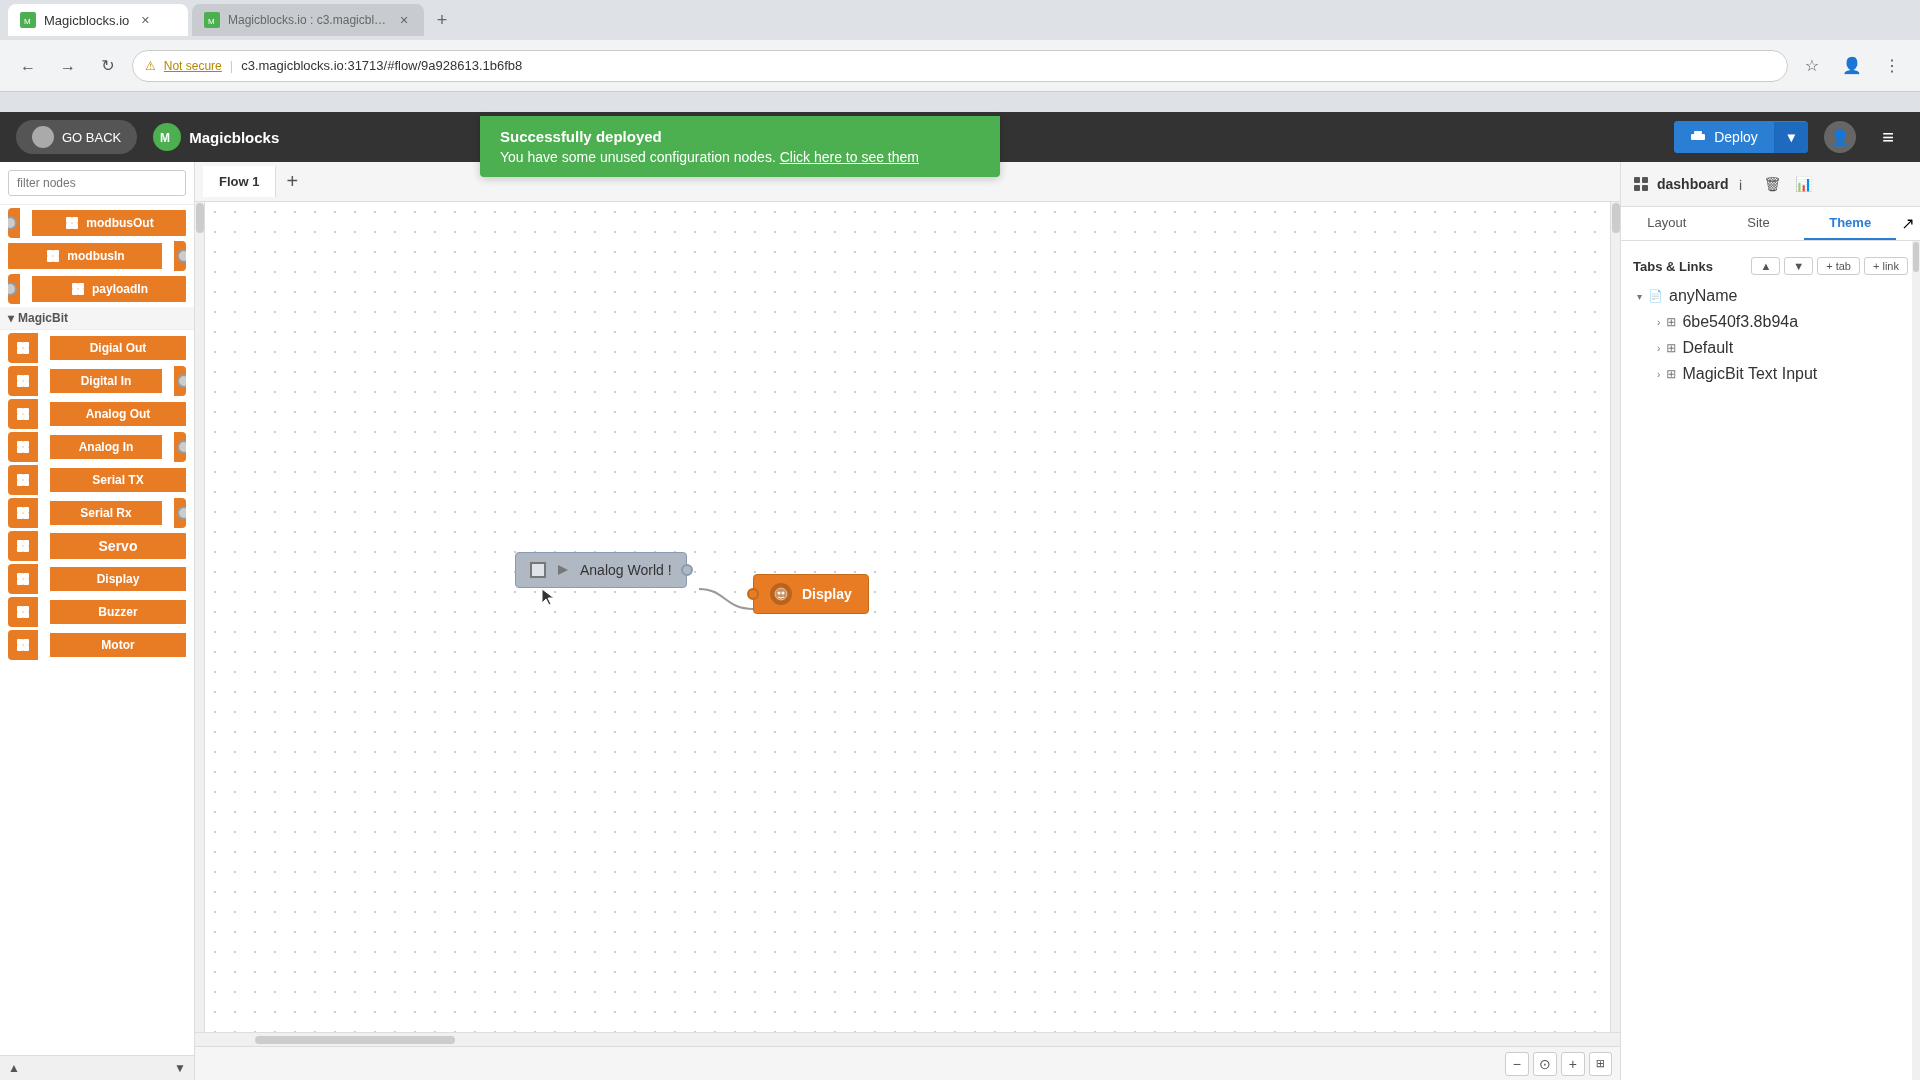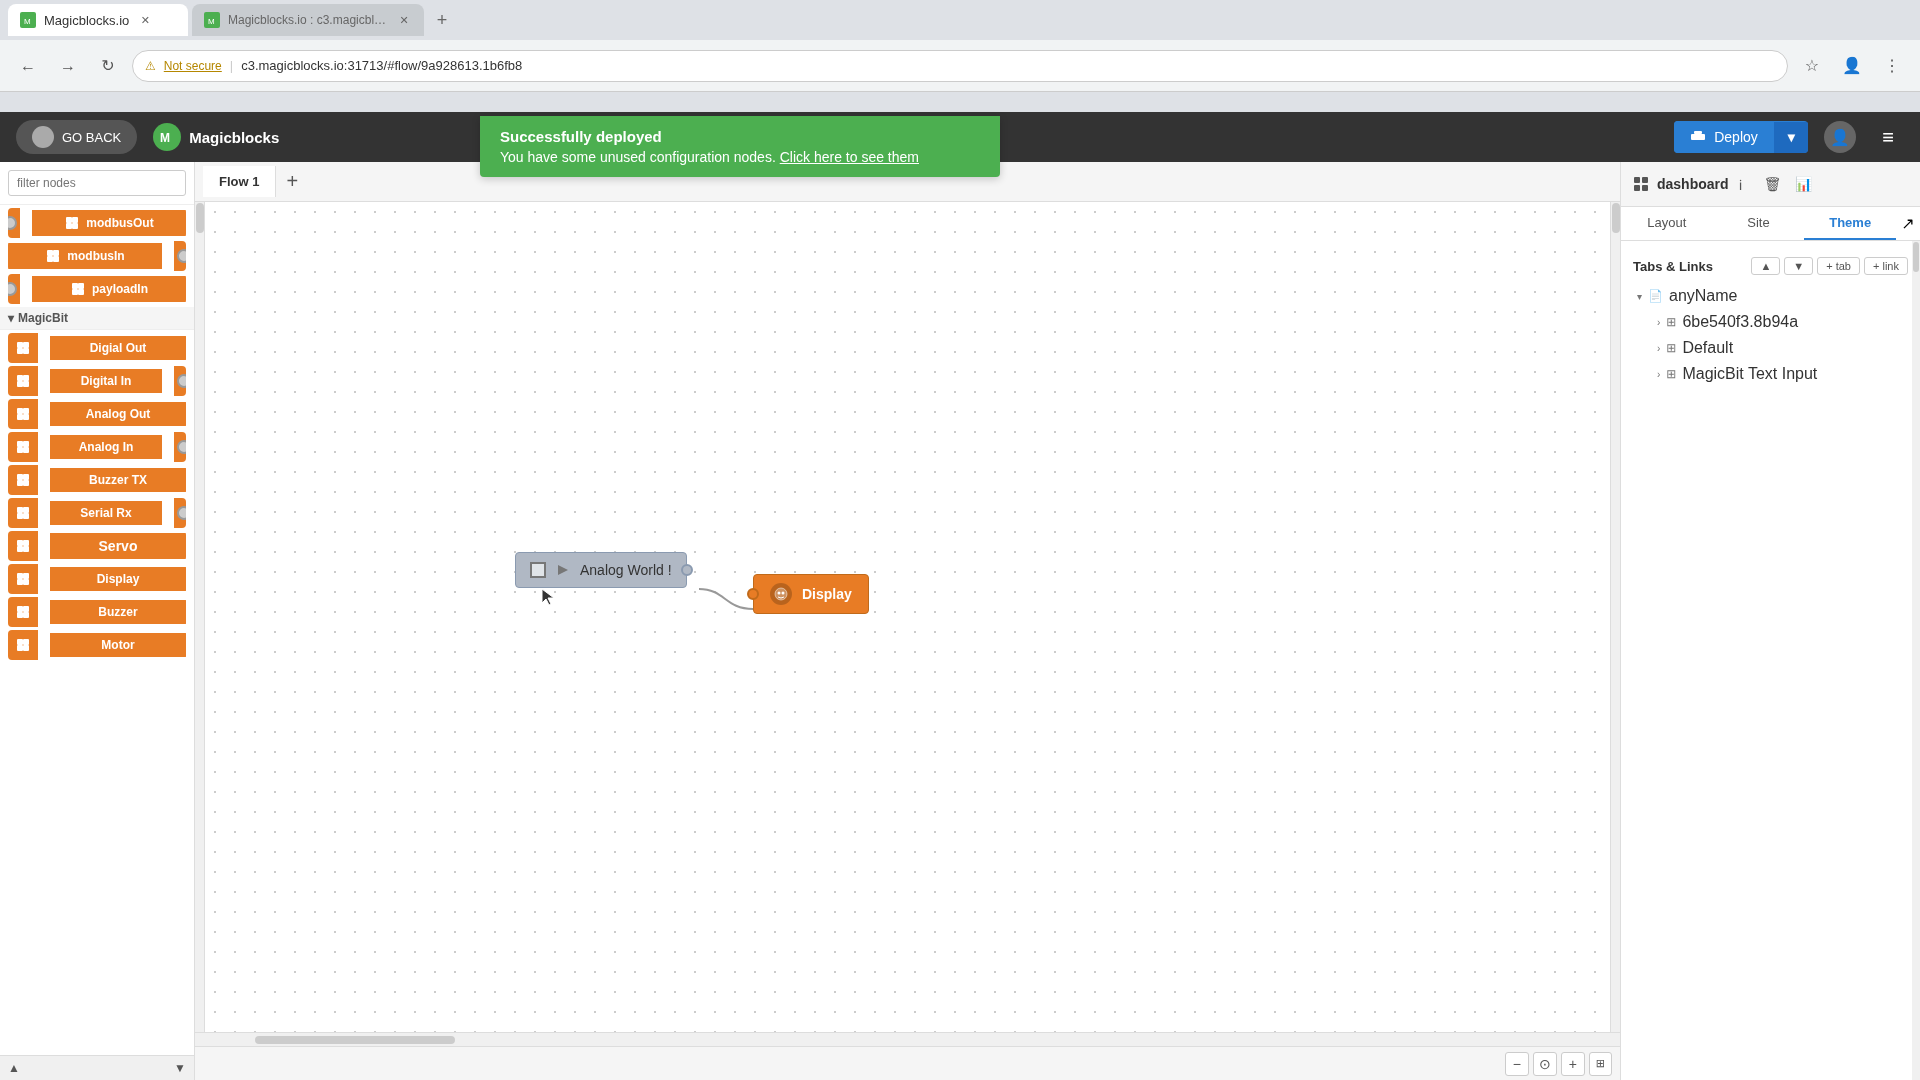--- a/index.html
+++ b/index.html
@@ -288,21 +288,21 @@
         </div>
         <div class="node-item" style="margin:3px 8px;">
           <div style="background:#e87c25;color:#fff;width:30px;height:30px;display:flex;align-items:center;justify-content:center;">
             <svg width="16" height="16" viewBox="0 0 16 16">
                 <rect x="2" y="2" width="6" height="6" fill="white" rx="1"></rect>
                 <rect x="8" y="2" width="6" height="6" fill="white" rx="1"></rect>
                 <rect x="2" y="8" width="6" height="6" fill="white" rx="1"></rect>
                 <rect x="8" y="8" width="6" height="6" fill="white" rx="1"></rect>
               </svg>
           </div>
-          <div style="flex:1;background:#e87c25;color:#fff;padding:5px 8px;font-size:12px;font-weight:bold;text-align:center;">Buzzer TX</div>
+          <div style="flex:1;background:#e87c25;color:#fff;padding:5px 8px;font-size:12px;font-weight:bold;text-align:center;">Serial TX</div>
         </div>
         <div class="node-item" style="margin:3px 8px;">
           <div style="background:#e87c25;color:#fff;width:30px;height:30px;display:flex;align-items:center;justify-content:center;">
             <svg width="16" height="16" viewBox="0 0 16 16">
                 <rect x="2" y="2" width="6" height="6" fill="white" rx="1"></rect>
                 <rect x="8" y="2" width="6" height="6" fill="white" rx="1"></rect>
                 <rect x="2" y="8" width="6" height="6" fill="white" rx="1"></rect>
                 <rect x="8" y="8" width="6" height="6" fill="white" rx="1"></rect>
               </svg>
           </div>

